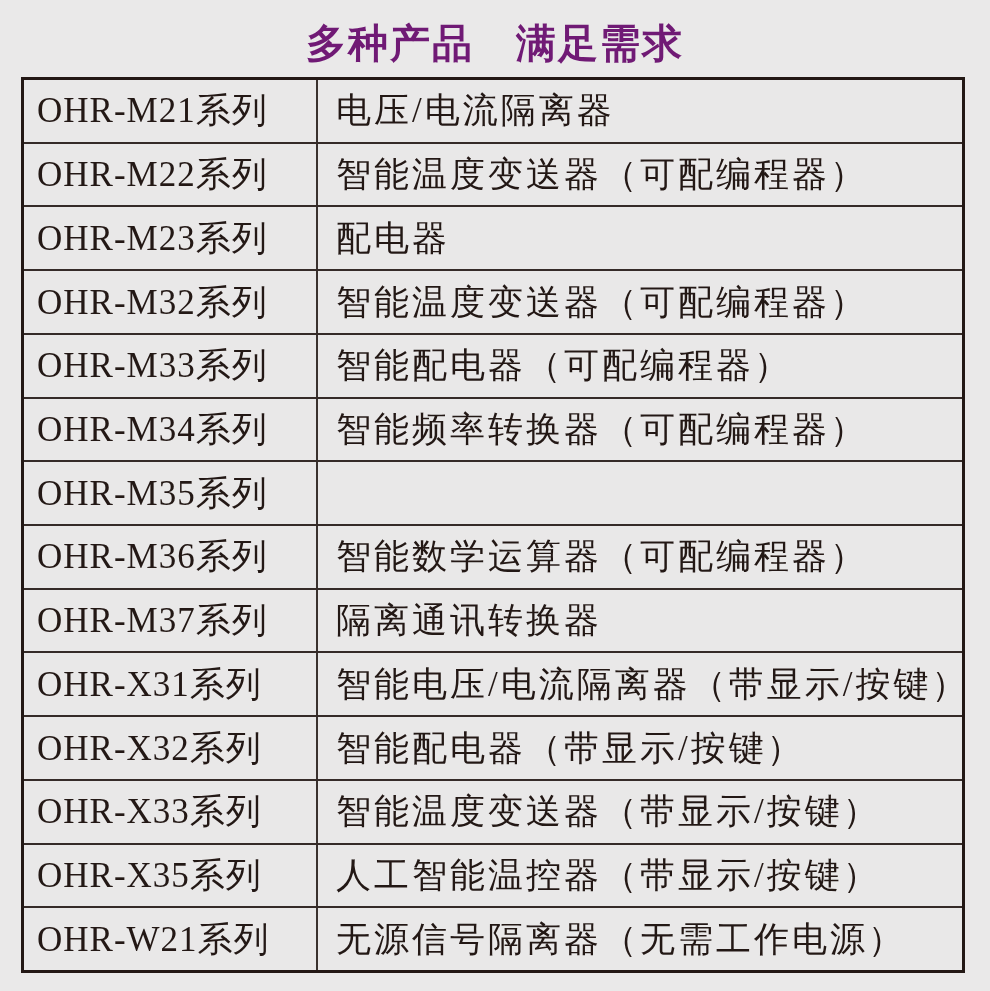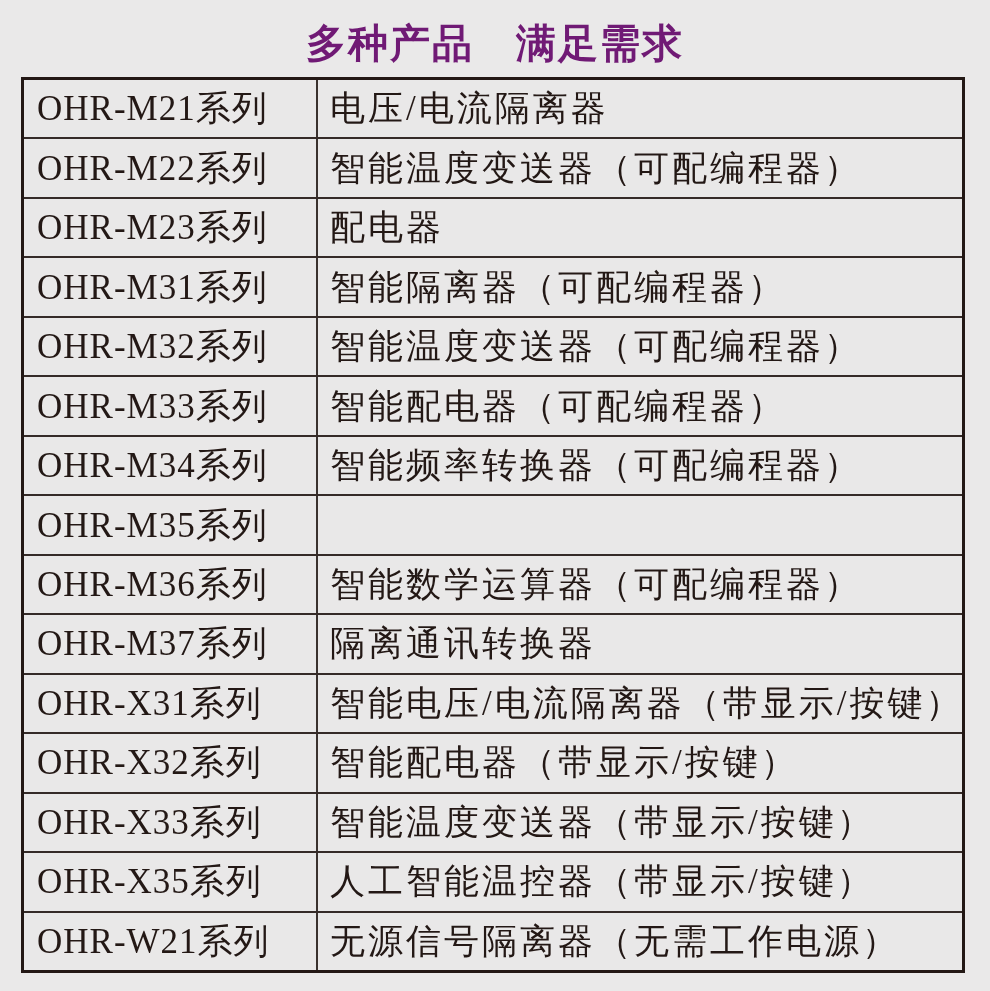--- a/index.html
+++ b/index.html
@@ -61,21 +61,21 @@
   .cell.series {
     width: 294px;
     flex: 0 0 294px;
     box-sizing: border-box;
     padding-left: 13px;
     border-right: 2px solid #3a312e;
     letter-spacing: 1px;
   }
   .cell.desc {
     flex: 1;
-    padding-left: 12px;
+    padding-left: 18px;
     letter-spacing: 3px;
     font-family: Liberation Serif, serif;
   }
 </style>
 </head>
 <body>
 
 <h1 class="title">多种产品　满足需求</h1>
 
 <div class="product-table">
@@ -83,24 +83,20 @@
     <div class="cell series">OHR-M21系列</div>
     <div class="cell desc">电压/电流隔离器</div>
   </div>
   <div class="row">
     <div class="cell series">OHR-M22系列</div>
     <div class="cell desc">智能温度变送器（可配编程器）</div>
   </div>
   <div class="row">
     <div class="cell series">OHR-M23系列</div>
     <div class="cell desc">配电器</div>
-  </div>
-  <div class="row">
-    <div class="cell series">OHR-M31系列</div>
-    <div class="cell desc">智能隔离器（可配编程器）</div>
   </div>
   <div class="row">
     <div class="cell series">OHR-M32系列</div>
     <div class="cell desc">智能温度变送器（可配编程器）</div>
   </div>
   <div class="row">
     <div class="cell series">OHR-M33系列</div>
     <div class="cell desc">智能配电器（可配编程器）</div>
   </div>
   <div class="row">

